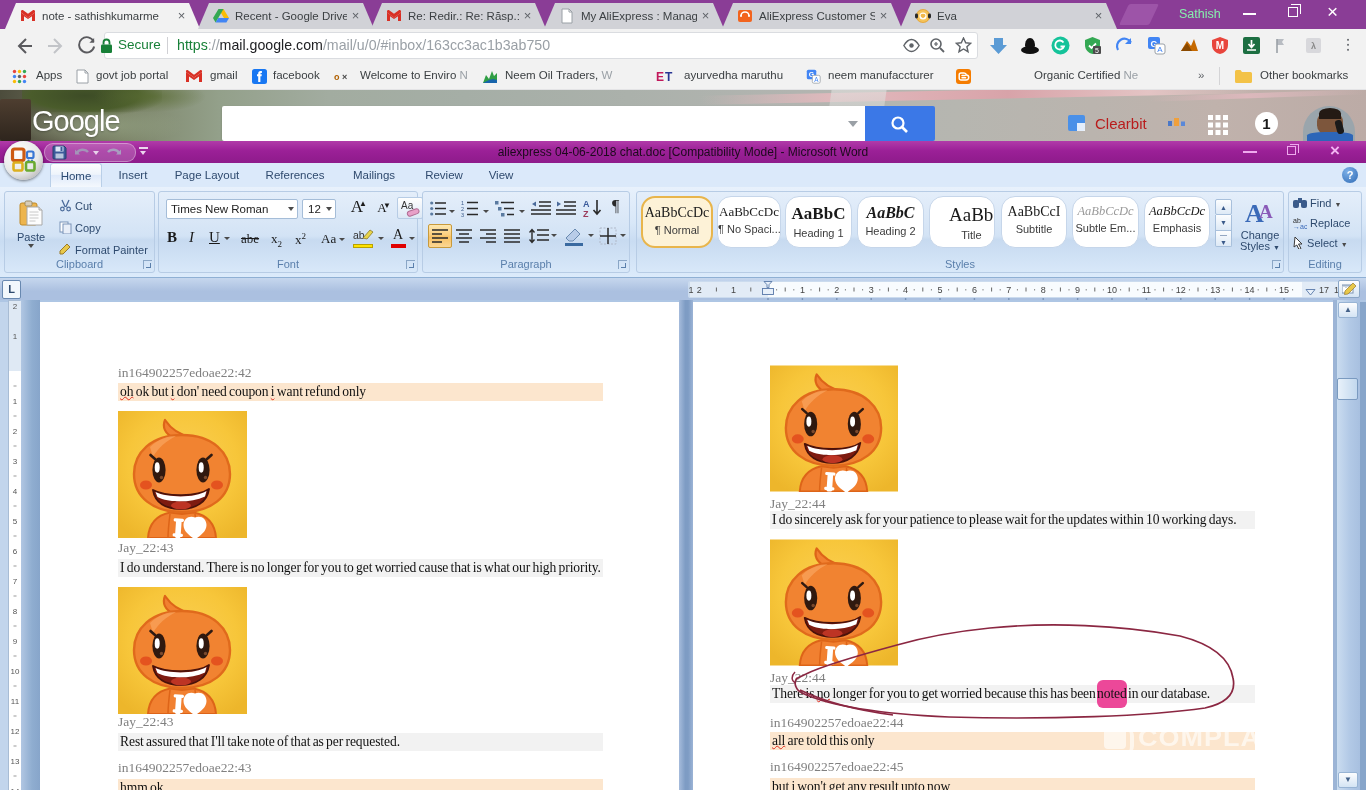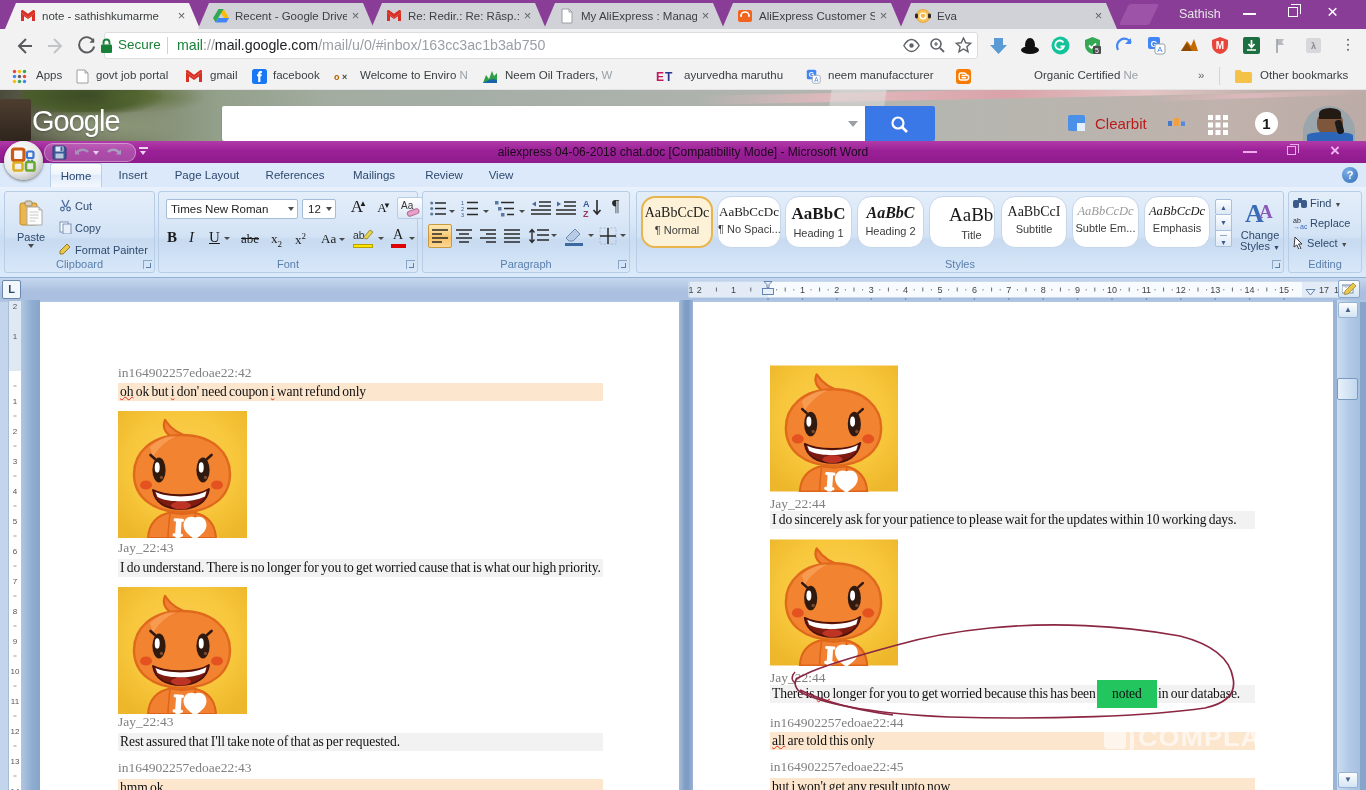--- a/index.html
+++ b/index.html
@@ -107,21 +107,21 @@
           <circle cx="8" cy="8" r="6" fill="#f5c35a"></circle>
           <rect x="0" y="5.5" width="3" height="5" rx="1.4" fill="#2a2a2a"></rect>
           <rect x="13" y="5.5" width="3" height="5" rx="1.4" fill="#2a2a2a"></rect>
           <circle cx="8" cy="8" r="3.6" fill="#fff"></circle>
           <path d="M8 6.2c-1-.9-2.4.1-2.4 1.2 0 1.3 1.6 2.1 2.4 2.8.8-.7 2.4-1.5 2.4-2.8 0-1.1-1.4-2.1-2.4-1.2z" fill="#f2b84a"></path>
         </svg>
       <span class="ttl">Eva</span>
         <span class="tx">×</span>
     </div>
     <div class="abs" style="left:1124px;top:4px;width:30px;height:21px;background:#9d54a8;transform:skewX(-25deg);border-radius:2px;"></div>
-    <div class="abs" style="left:1179px;top:7px;color:#e5e5e5;font-size:12.5px;">Sathish</div>
+    <div class="abs" style="left:1179px;top:7px;color:#86efac;font-size:12.5px;">Sathish</div>
     <div class="abs" style="left:1243px;top:13px;width:13px;height:1.6px;background:#fff;"></div>
     <div class="abs" style="left:1288px;top:7px;width:10px;height:10px;border:1.4px solid #fff;"></div>
     <div class="abs" style="left:1291px;top:4px;width:10px;height:10px;border-top:1.4px solid #fff;border-right:1.4px solid #fff;"></div>
     <div class="abs" style="left:1327px;top:2px;width:17px;height:20px;color:#fff;font-size:19px;line-height:20px;">×</div>
   </div>
   <div class="abs" id="addrbar">
 
     <svg class="abs" style="left:14px;top:7px;" width="20" height="20" viewBox="0 0 20 20">
         <path d="M12 3L5 10l7 7M5 10h13" fill="none" stroke="#5a5a5e" stroke-width="2"></path>
       </svg>
@@ -133,21 +133,21 @@
         <path d="M17 2v5h-5z" fill="#5a5a5e"></path>
       </svg>
 
     <div class="abs" style="left:104px;top:3px;width:874px;height:27px;background:#fff;border:1px solid #dadce0;border-radius:3px;"></div>
     <svg class="abs" style="left:100px;top:9px;" width="13" height="16" viewBox="0 0 13 16">
         <rect x="1" y="6.5" width="11" height="8.5" rx="1.2" fill="#188038"></rect>
         <path d="M3.5 6.5V4.5a3 3 0 016 0v2" fill="none" stroke="#188038" stroke-width="1.8"></path>
       </svg>
     <div class="abs" style="left:118px;top:8px;font-size:13.5px;color:#188038;">Secure</div>
     <div class="abs" style="left:167px;top:8px;width:1px;height:17px;background:#d0d0d4;"></div>
-    <div class="abs" style="left:177px;top:8px;font-size:14.2px;color:#9aa0a6;"><span style="color:#188038;">mail</span>://<span style="color:#202124;">mail.google.com</span>/mail/u/0/#inbox/163cc3ac1b3ab750</div>
+    <div class="abs" style="left:177px;top:8px;font-size:14.2px;color:#9aa0a6;"><span style="color:#188038;">https</span>://<span style="color:#202124;">mail.google.com</span>/mail/u/0/#inbox/163cc3ac1b3ab750</div>
 
     <svg class="abs" style="left:903px;top:9px;" width="17" height="15" viewBox="0 0 20 16">
         <path d="M1 8c3-5 6-7 9-7s6 2 9 7c-3 5-6 7-9 7s-6-2-9-7z" fill="none" stroke="#5f6368" stroke-width="1.7"></path>
         <circle cx="10" cy="8" r="2.6" fill="#5f6368"></circle>
       </svg>
     <svg class="abs" style="left:929px;top:8px;" width="17" height="17" viewBox="0 0 17 17">
         <circle cx="7" cy="7" r="5" fill="none" stroke="#5f6368" stroke-width="1.6"></circle>
         <path d="M11 11l4 4" stroke="#5f6368" stroke-width="1.8"></path>
         <path d="M5 7h4M7 5v4" stroke="#5f6368" stroke-width="1.2"></path>
       </svg>
@@ -778,21 +778,21 @@
     <div class="page" style="left:693px;width:640px;">
       <svg class="avatar" style="left:77px;top:63px;" width="128" height="127" viewBox="0 0 129 127">
           <use href="#jay"></use>
         </svg>
       <div class="ts" style="left:77px;top:194px;">Jay_22:44</div>
       <div class="bl hlgray" style="left:77px;top:209px;width:485px;">I do sincerely ask for your patience to please wait for the updates within 10 working days.</div>
       <svg class="avatar" style="left:77px;top:237px;" width="128" height="127" viewBox="0 0 129 127">
           <use href="#jay"></use>
         </svg>
       <div class="ts" style="left:77px;top:368px;">Jay_22:44</div>
-      <div class="bl hlgray" style="left:77px;top:383px;width:485px;">There is <span class="sq">no</span> longer for you to get worried because this has been <span style="background:#22c55e;display:inline-block;padding:5px 15px;margin:-5px -1px;">noted</span> in our database.</div>
+      <div class="bl hlgray" style="left:77px;top:383px;width:485px;">There is <span class="sq">no</span> longer for you to get worried because this has been <span style="background:#ec4899;display:inline-block;padding:5px 0;margin:-5px -1px;border-radius:6px;">noted</span> in our database.</div>
       <div class="ts" style="left:77px;top:413px;">in164902257edoae22:44</div>
       <div class="bl hlpeach" style="left:77px;top:430px;width:485px;"><span class="sq">all</span> are told this only</div>
       <div class="ts" style="left:77px;top:457px;">in164902257edoae22:45</div>
       <div class="bl hlpeach" style="left:77px;top:476px;width:485px;height:14px;overflow:hidden;">but <span class="sq">i</span> won't get any result upto now</div>
 
       <div class="abs" style="left:411px;top:421px;width:240px;height:30px;color:rgba(255,255,255,.62);font-weight:bold;font-size:27px;letter-spacing:1px;overflow:hidden;"><span style="display:inline-block;width:22px;height:22px;background:rgba(255,255,255,.62);border-radius:4px;vertical-align:-2px;"></span><span style="display:inline-block;width:8px;height:26px;border-right:4px solid rgba(255,255,255,.62);border-radius:0 10px 10px 0;vertical-align:-7px;margin-right:4px;"></span><span style="display:inline-block;transform:scaleY(.92);">COMPLA</span></div>
     </div>
 
     <svg class="abs" style="left:0;top:0;pointer-events:none;" width="1366" height="490" viewBox="0 0 1366 490">
       <path d="M797 378 C793 383 796 390 802 393 C830 406 880 414 949 417 C1050 420 1150 416 1205 408 C1228 403 1236 392 1233 378 C1230 360 1215 345 1180 336 C1120 325 1050 322 990 328 C960 331 925 337 897 345 C860 355 820 367 806 374 C799 377 795 380 797 378 Z" fill="none" stroke="#8b2742" stroke-width="1.7"></path>

